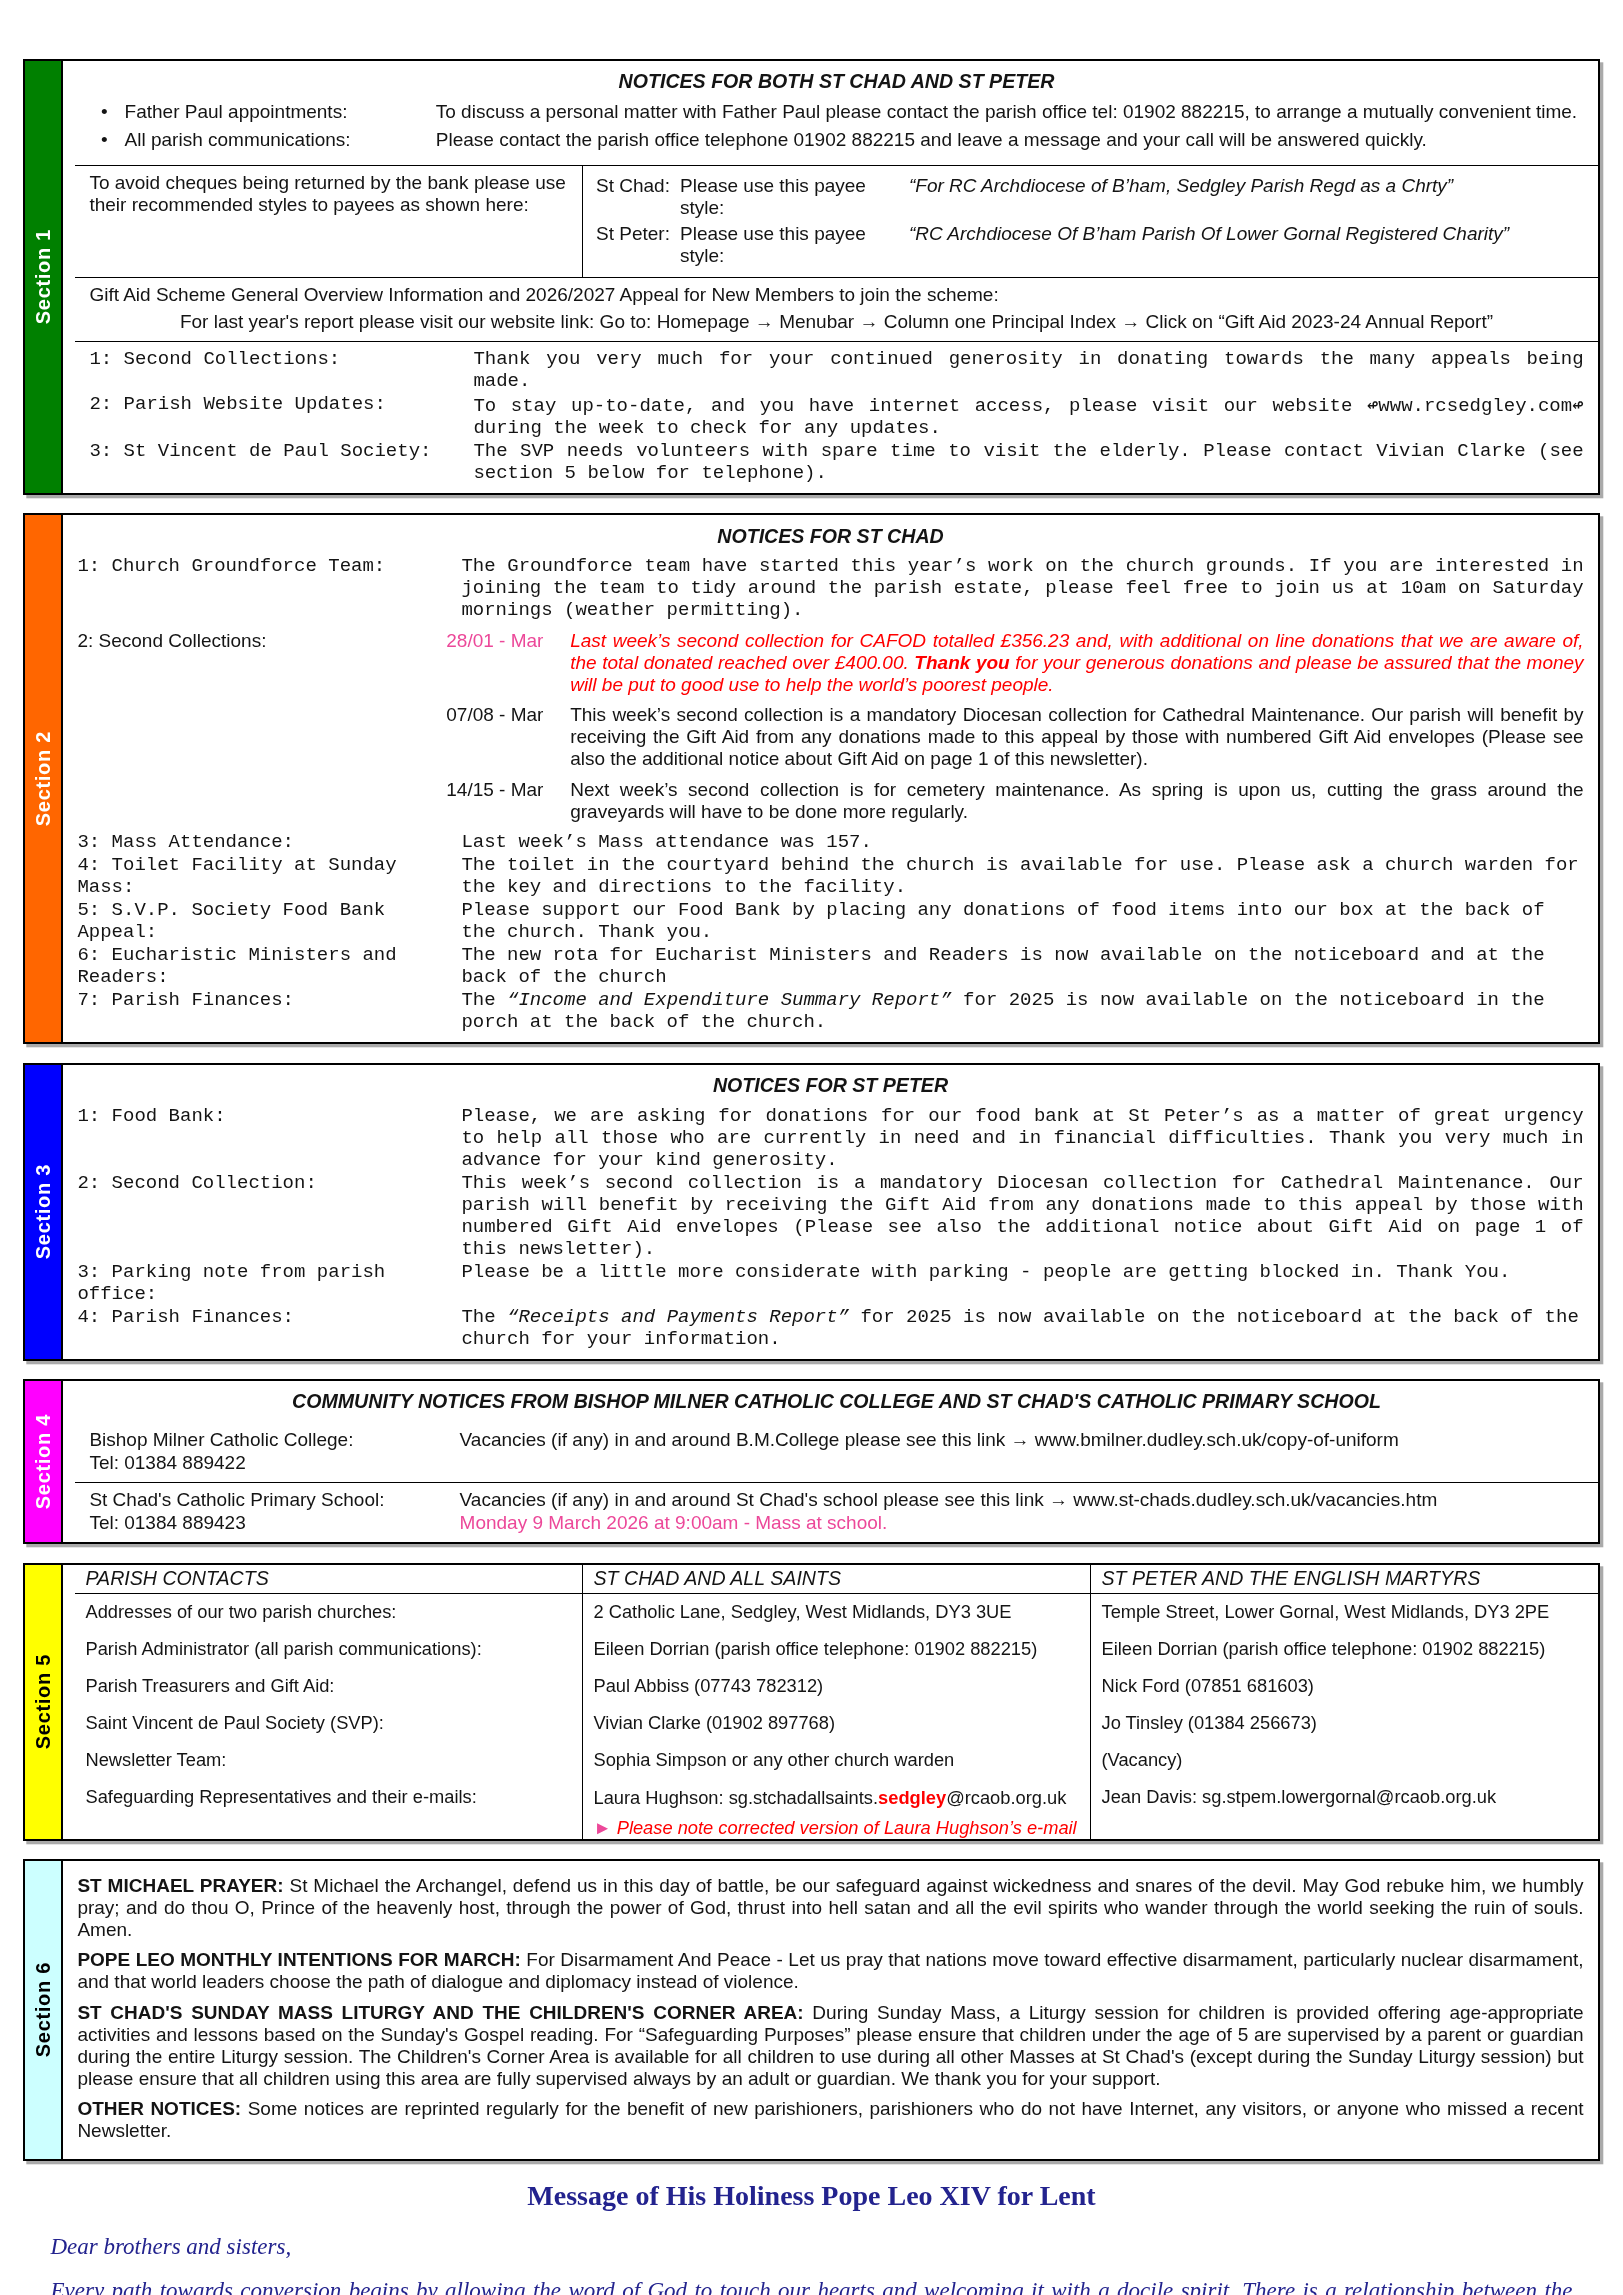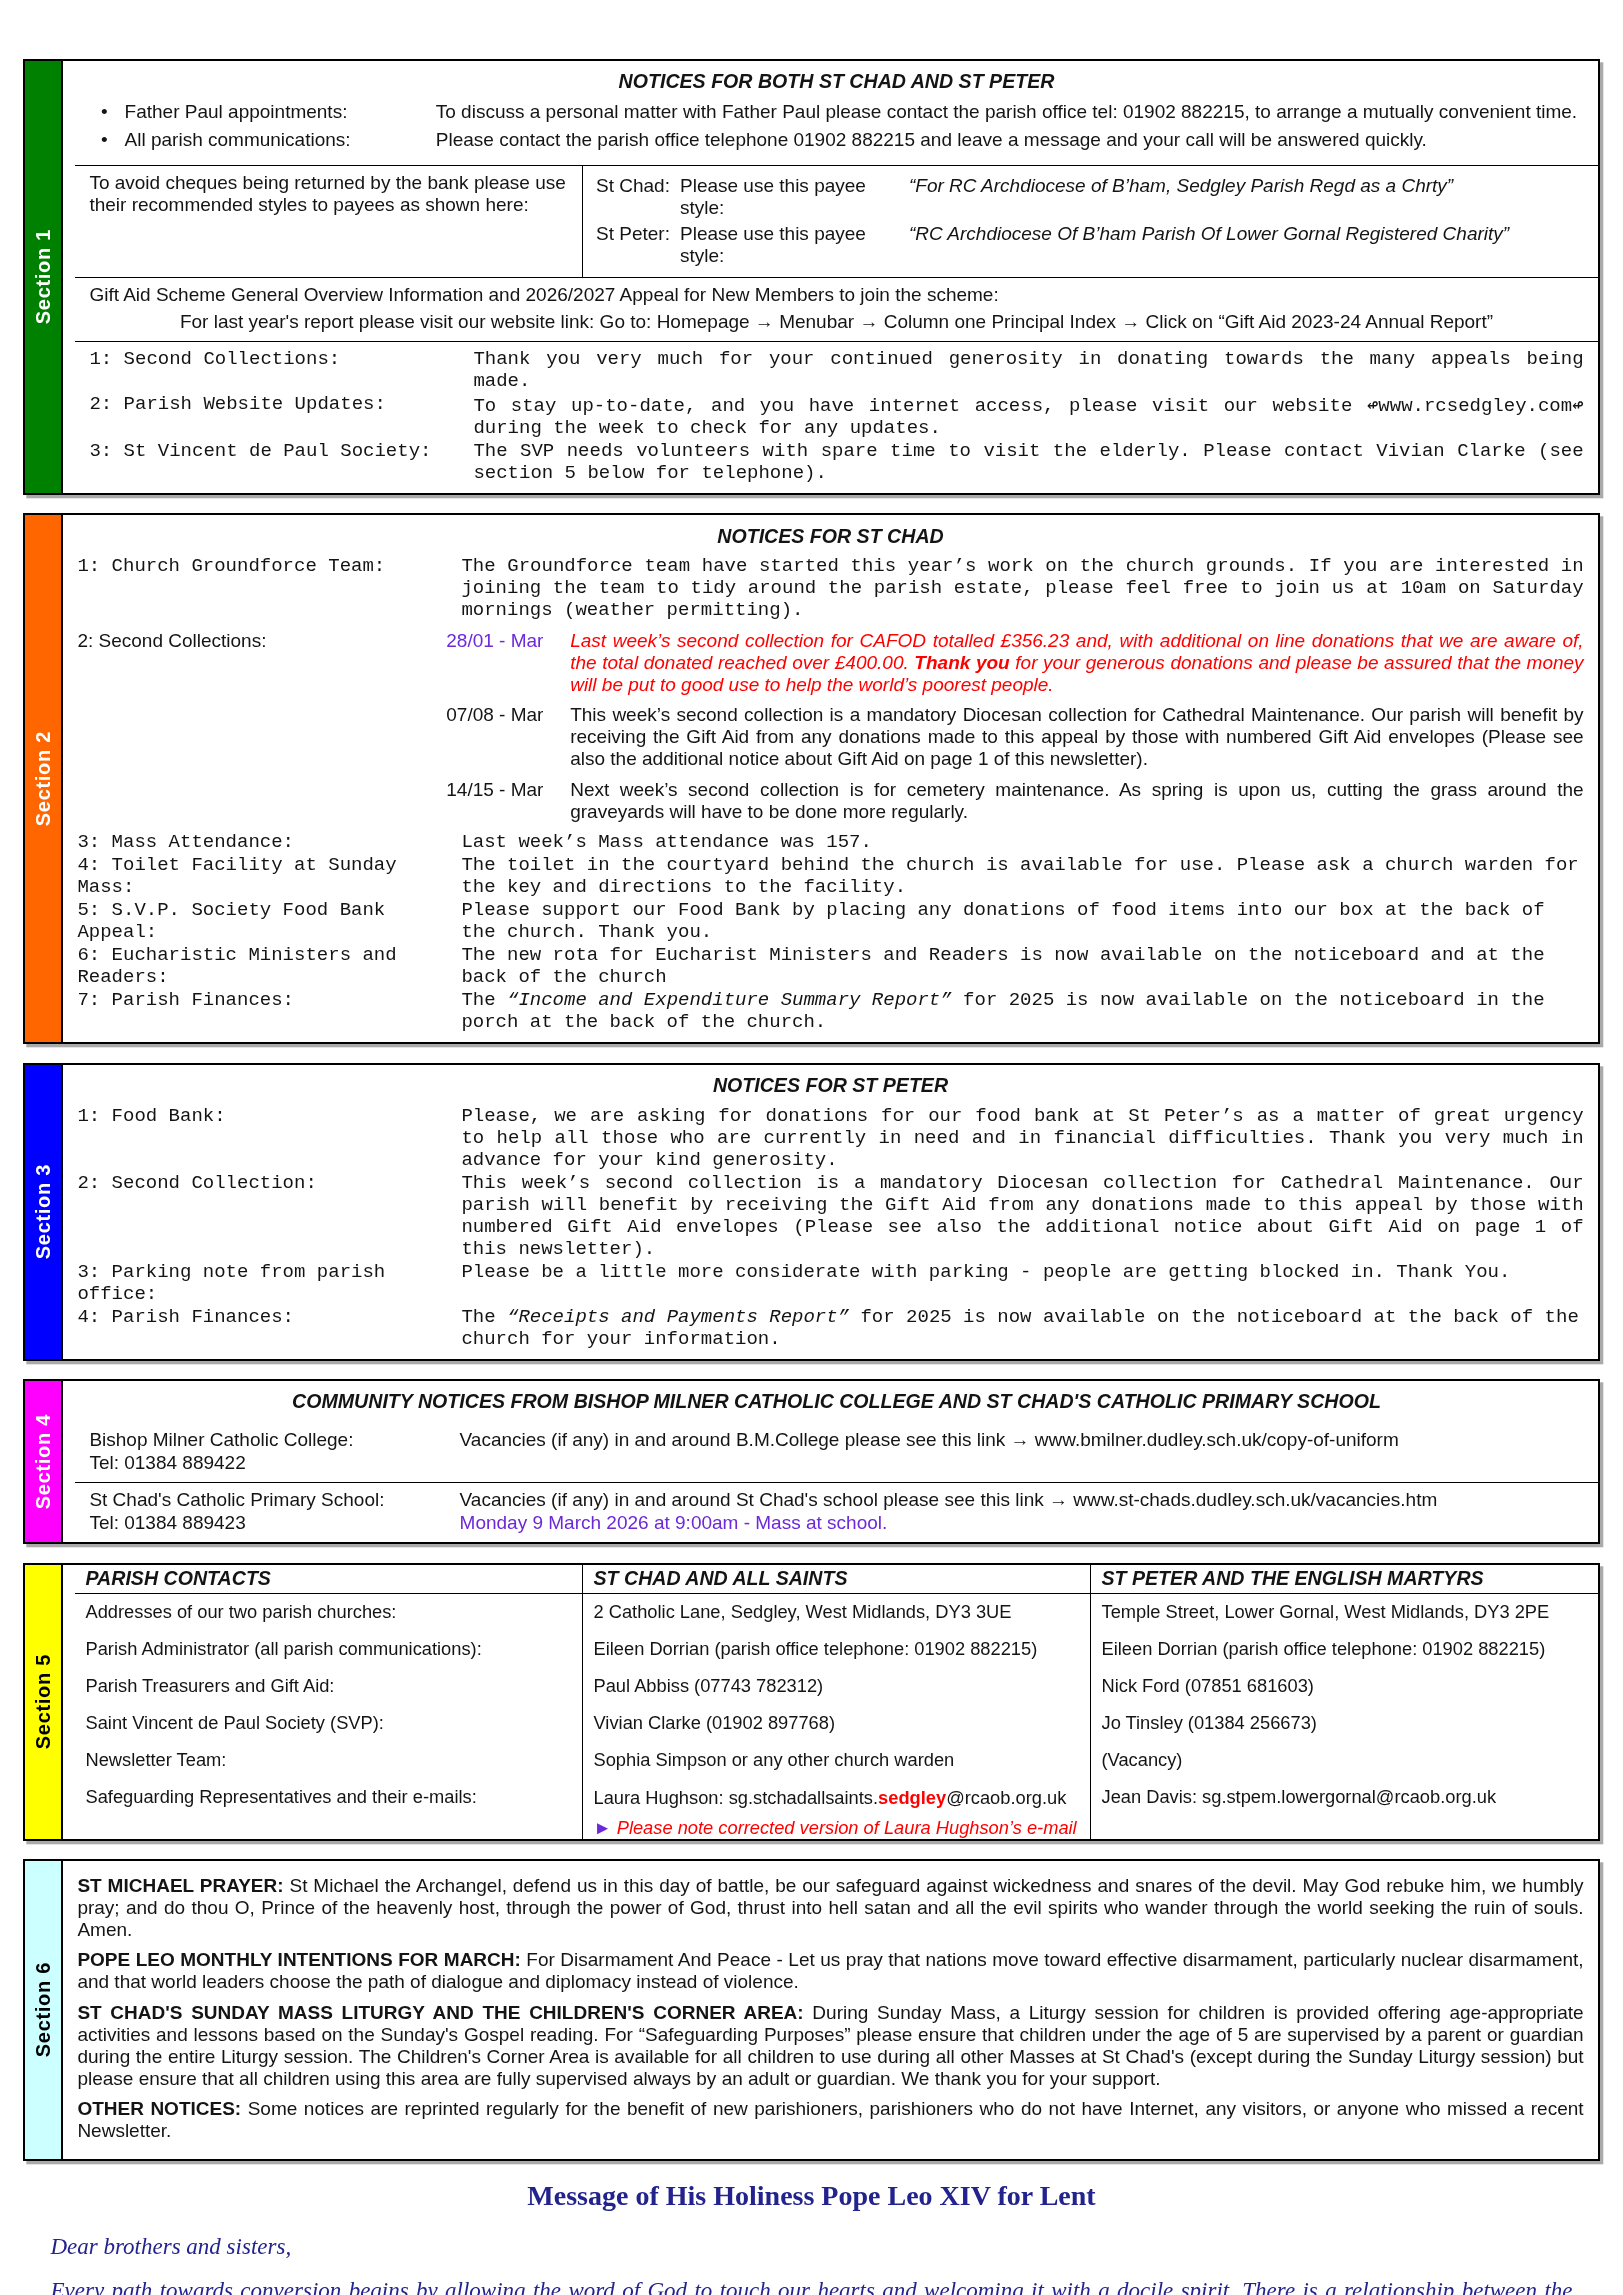--- a/index.html
+++ b/index.html
@@ -39,35 +39,35 @@
   .paystyle { font-style:italic; }
 
   .gift { padding:6.5px 14.4px 7.9px 14.4px; border-bottom:1.3px solid #000; }
   .gift .g2 { text-align:center; margin-top:5.2px; }
 
   .lrow { display:grid; grid-template-columns:361px 1fr; column-gap:23px; margin:1px 0;font-family:Liberation Mono, monospace; }
   .lrow .txt { text-align:justify; }
   .crow { display:grid; grid-template-columns:361px 116px 1fr; column-gap:7.9px; margin:8.5px 0; }
   .crow .txt { text-align:justify; }
 
-  .red  { color:#6d28d9; }
+  .red  { color:#ec4899; }
   .redi { color:#FF0000; font-style:italic; }
   .redb { color:#FF0000; font-weight:700; }
   .it   { font-style:italic; }
   .bold { font-weight:700; }
 
   .s4row { display:grid; grid-template-columns:361px 1fr; column-gap:9.2px; padding:5.2px 14.4px 6.5px 14.4px; }
   .s4row.lined { border-top:1.3px solid #000; }
   .s4row .cell div { margin:1.3px 0; }
 
   .s5cols { display:flex; }
   .s5col { flex:1 1 0; min-width:0; }
   .s5col + .s5col { border-left:1.3px solid #000; }
   .s5cell { padding:0 10.5px; height:37px; display:flex; align-items:center; font-size:18.3px; }
-  .s5head { font-weight:700; font-style:italic; font-size:19.6px; height:29px; border-bottom:1.3px solid #000; }
+  .s5head { font-weight:400; font-style:italic; font-size:19.6px; height:29px; border-bottom:1.3px solid #000; }
   .s5tall { height:auto; min-height:37px; flex-direction:column; align-items:flex-start; justify-content:flex-start; padding-top:8.5px; }
   .s5tall .line { margin-bottom:7.9px; }
 
   .p6 { text-align:justify; margin:8.5px 0; }
   .p6 .head { font-weight:700; }
 
   .msg { margin:19.6px 27.5px 17px 27.5px; color:#23238E; font-family:"Liberation Serif", serif; }
   .msg .mtitle { text-align:center; font-weight:700; font-size:28px; margin-bottom:17px; }
   .msg p { font-style:italic; font-size:23px; line-height:1.6; text-align:justify; margin:7.2px 0; }
 </style>

